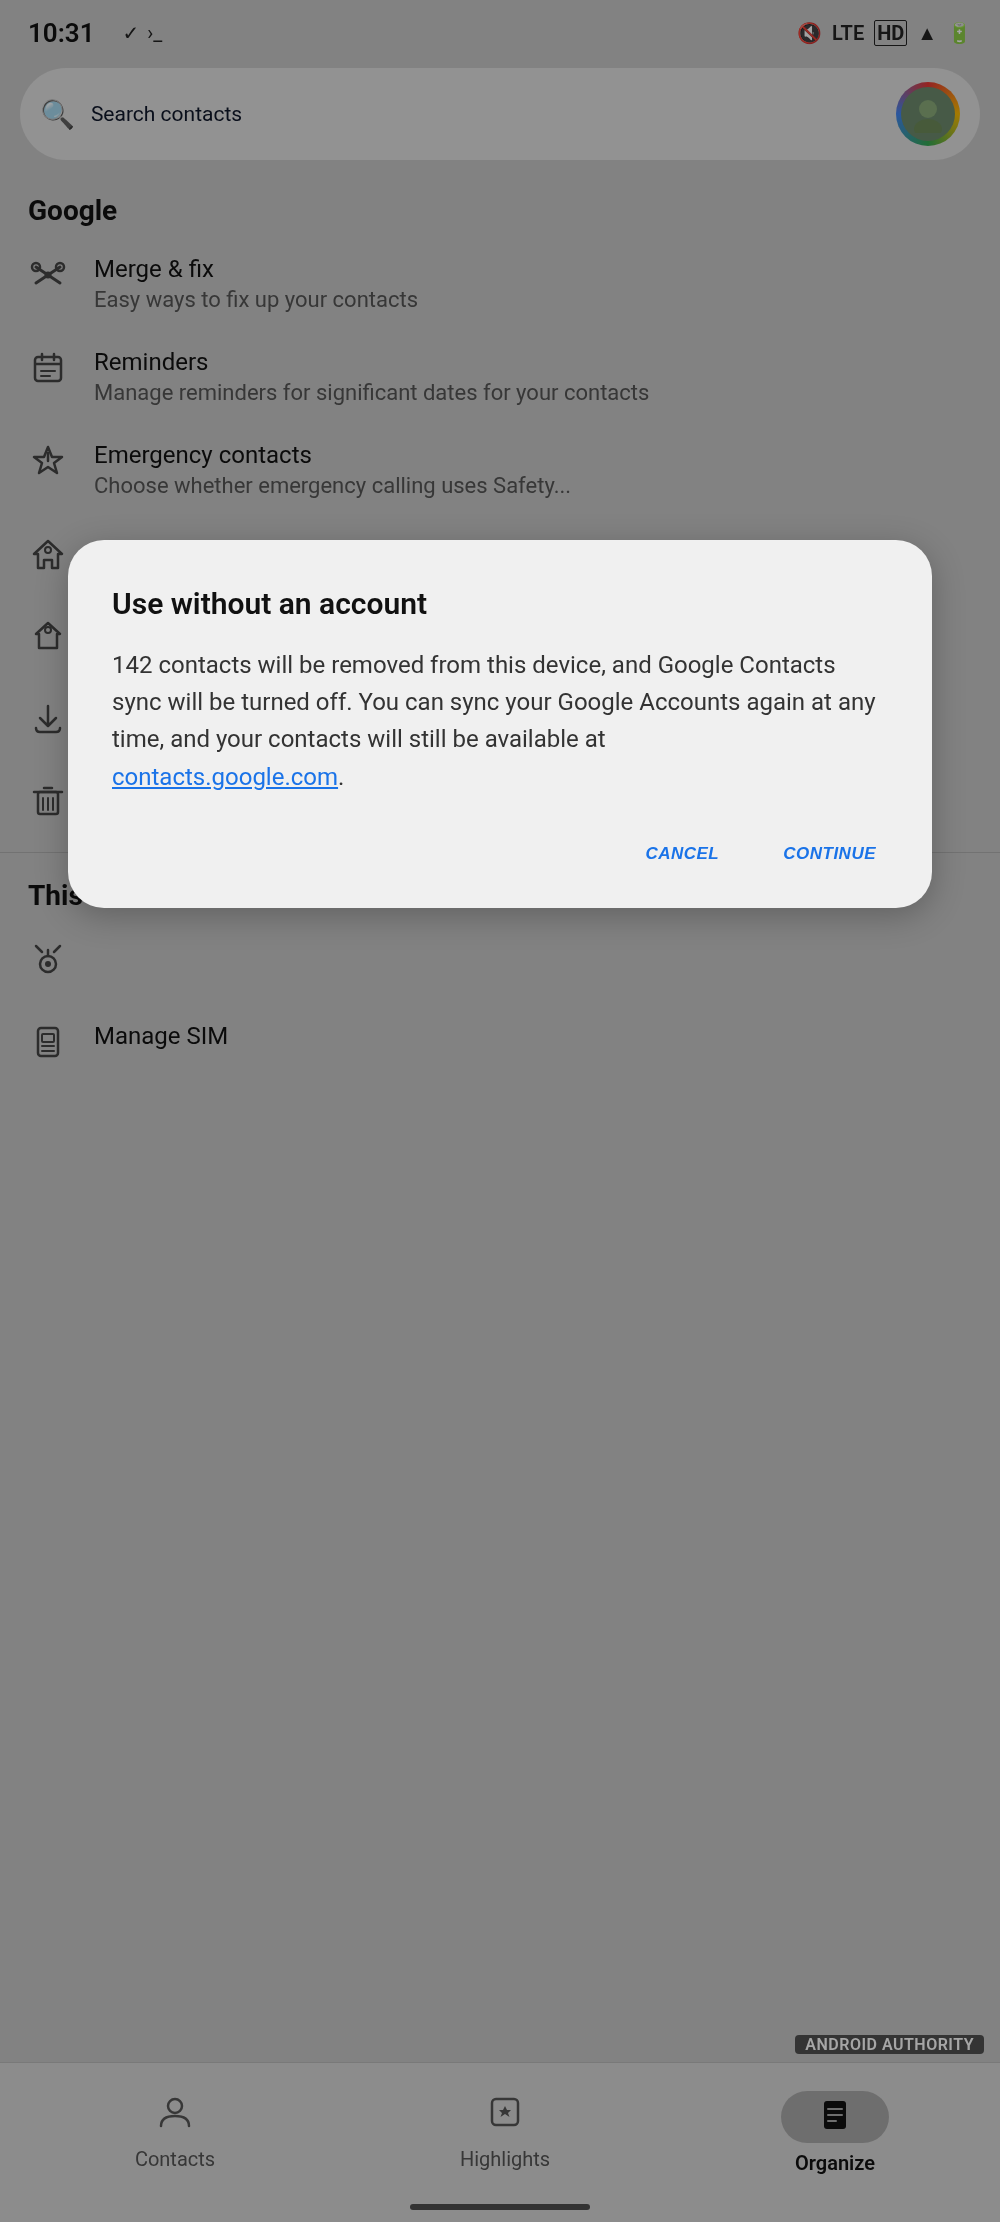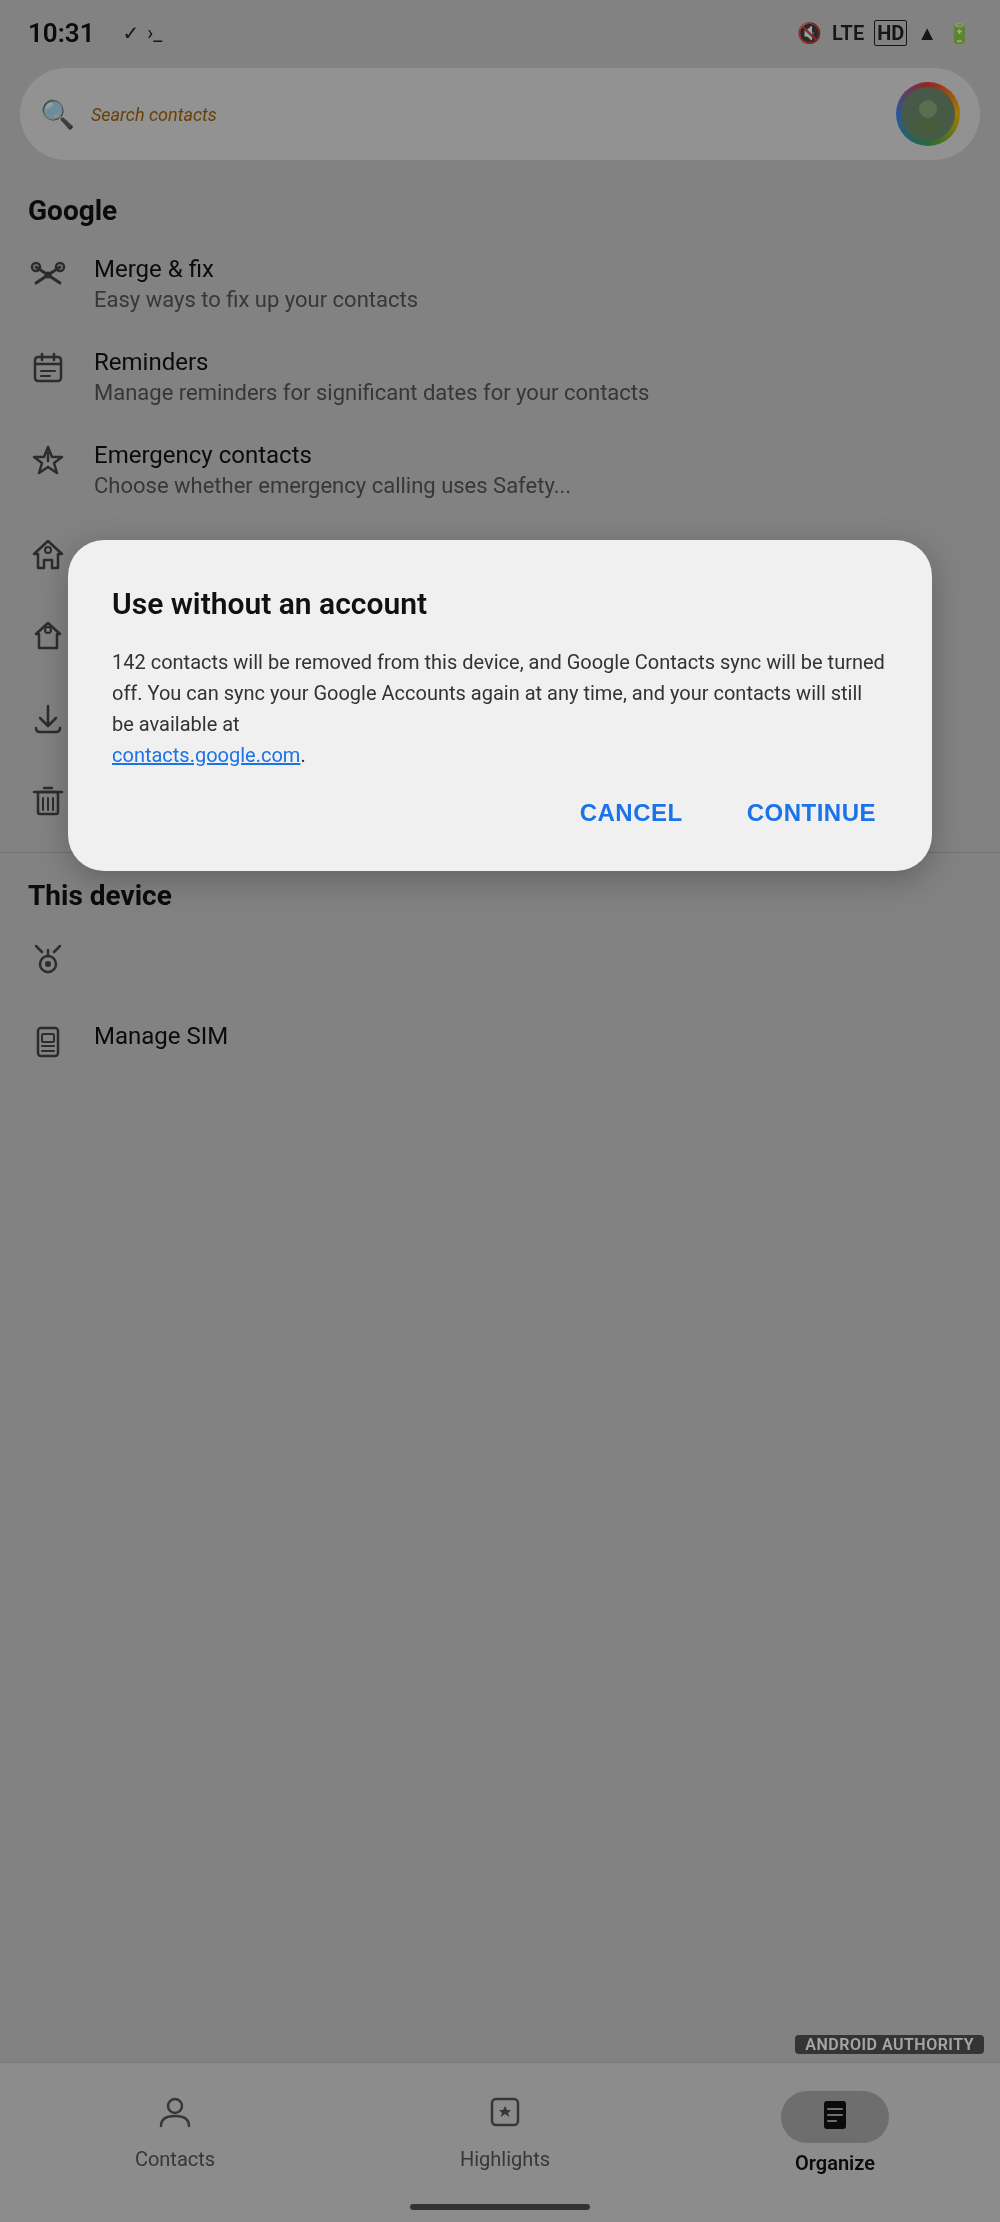--- a/index.html
+++ b/index.html
@@ -71,24 +71,23 @@
       display: flex;
       align-items: center;
       padding: 14px 20px;
       gap: 16px;
     }
     .search-icon {
       font-size: 28px;
       color: #555;
     }
     .search-placeholder {
-      font-size: 18px;
-      color: #a16207;
+      font-size: 21px;
+      color: #0f172a;
       flex: 1;
-      font-style: italic;
     }
     .avatar-ring {
       width: 64px;
       height: 64px;
       border-radius: 50%;
       background: conic-gradient(#e53935 0deg, #fbbc04 90deg, #34a853 180deg, #4285f4 270deg, #e53935 360deg);
       display: flex;
       align-items: center;
       justify-content: center;
       flex-shrink: 0;
@@ -181,48 +180,49 @@
 
     .dialog-title {
       font-size: 30px;
       font-weight: 600;
       color: #111;
       margin-bottom: 24px;
       line-height: 1.3;
     }
 
     .dialog-body {
-      font-size: 20px;
+      font-size: 24px;
       color: #333;
       line-height: 1.55;
-      margin-bottom: 20px;
+      margin-bottom: 40px;
     }
 
     .dialog-link {
       color: #1a73e8;
       text-decoration: underline;
     }
 
     .dialog-actions {
       display: flex;
       justify-content: flex-end;
       gap: 40px;
       margin-top: 10px;
     }
 
     .dialog-btn {
-      font-size: 24px;
+      font-size: 17px;
       font-weight: 600;
       color: #1a73e8;
       background: none;
       border: none;
       cursor: pointer;
       padding: 8px 12px;
       text-transform: uppercase;
       letter-spacing: 0.5px;
+      font-style: italic;
     }
 
     
     .device-section {
       margin-top: 10px;
     }
 
     
     .bottom-nav {
       position: absolute;

